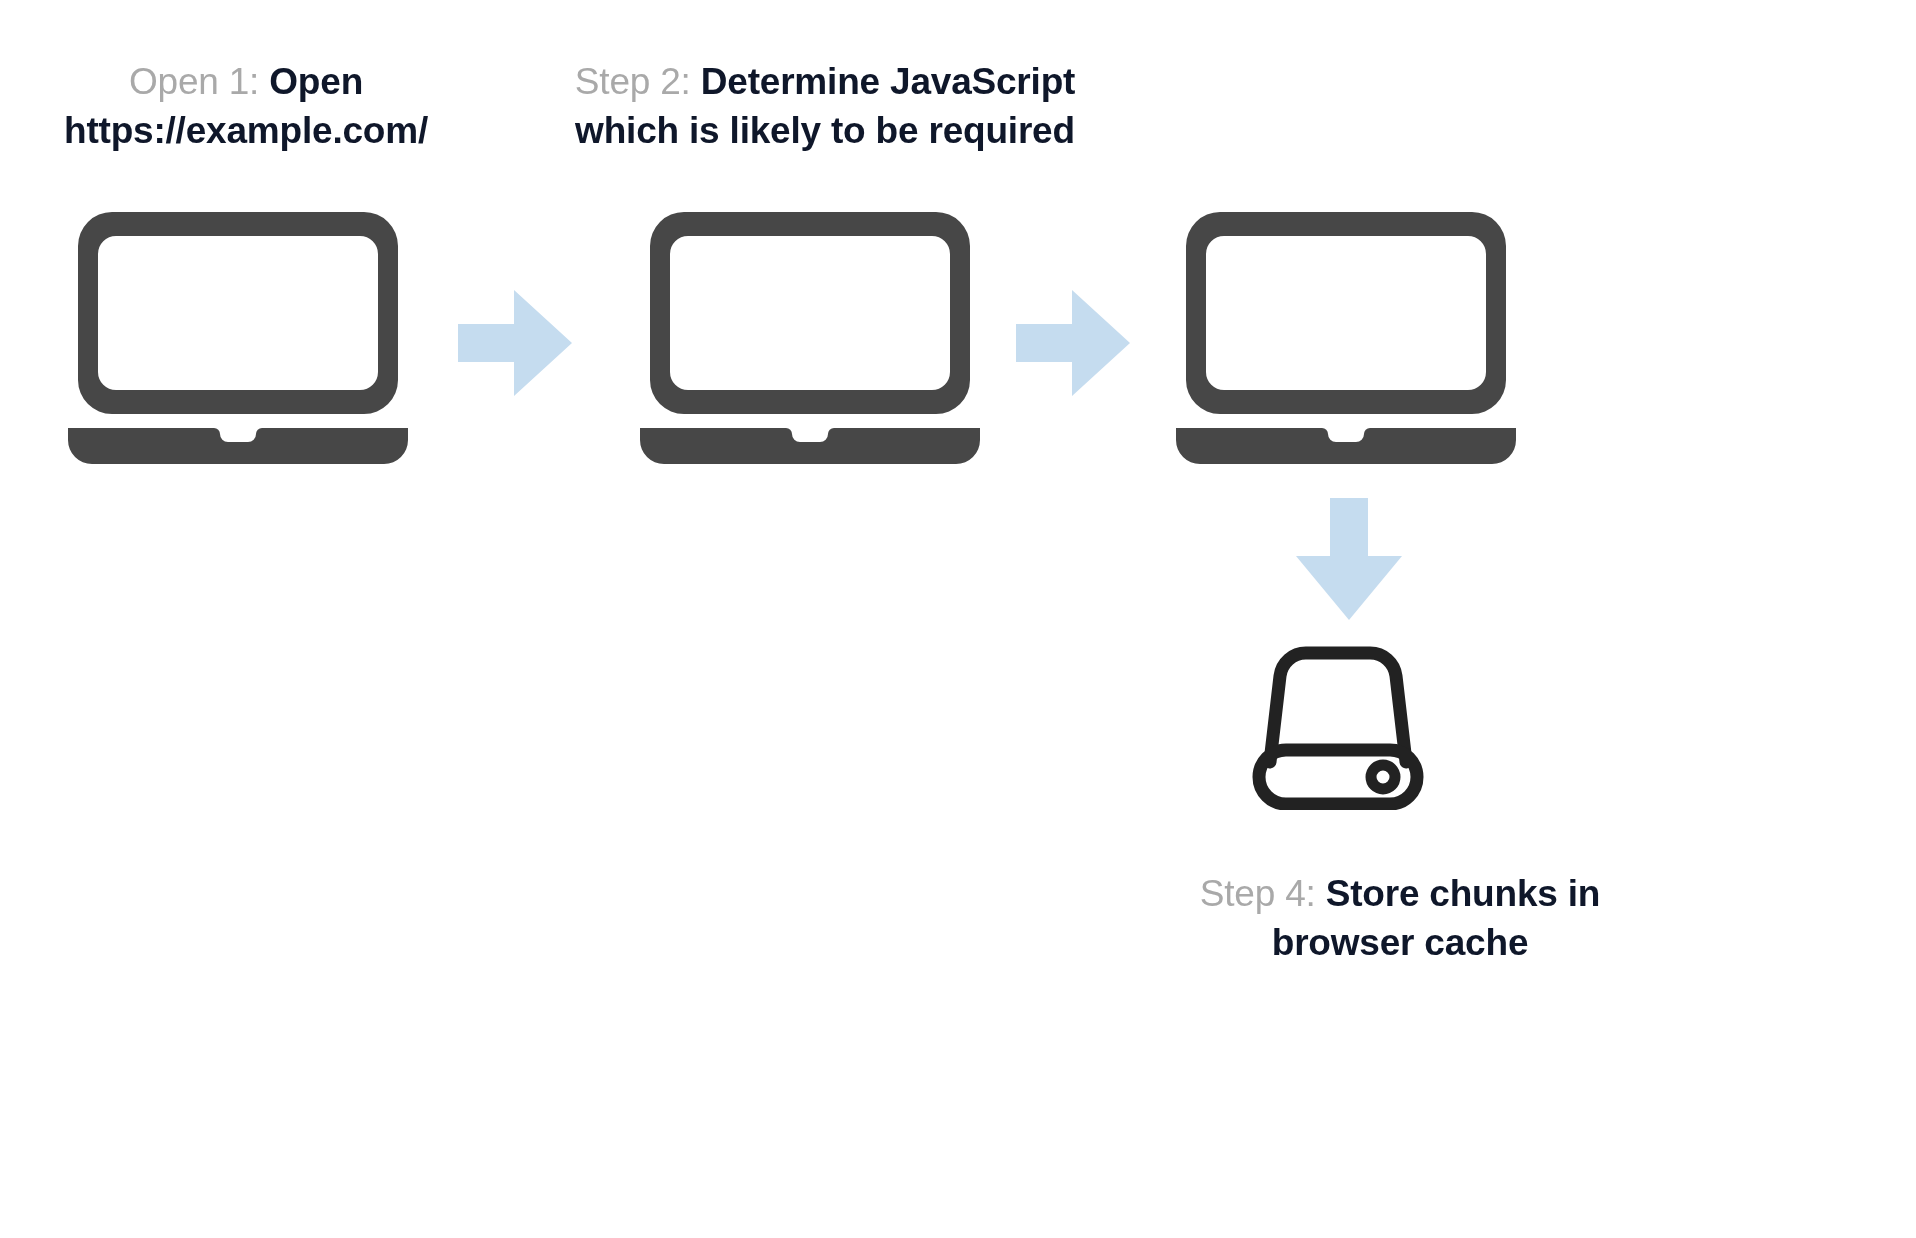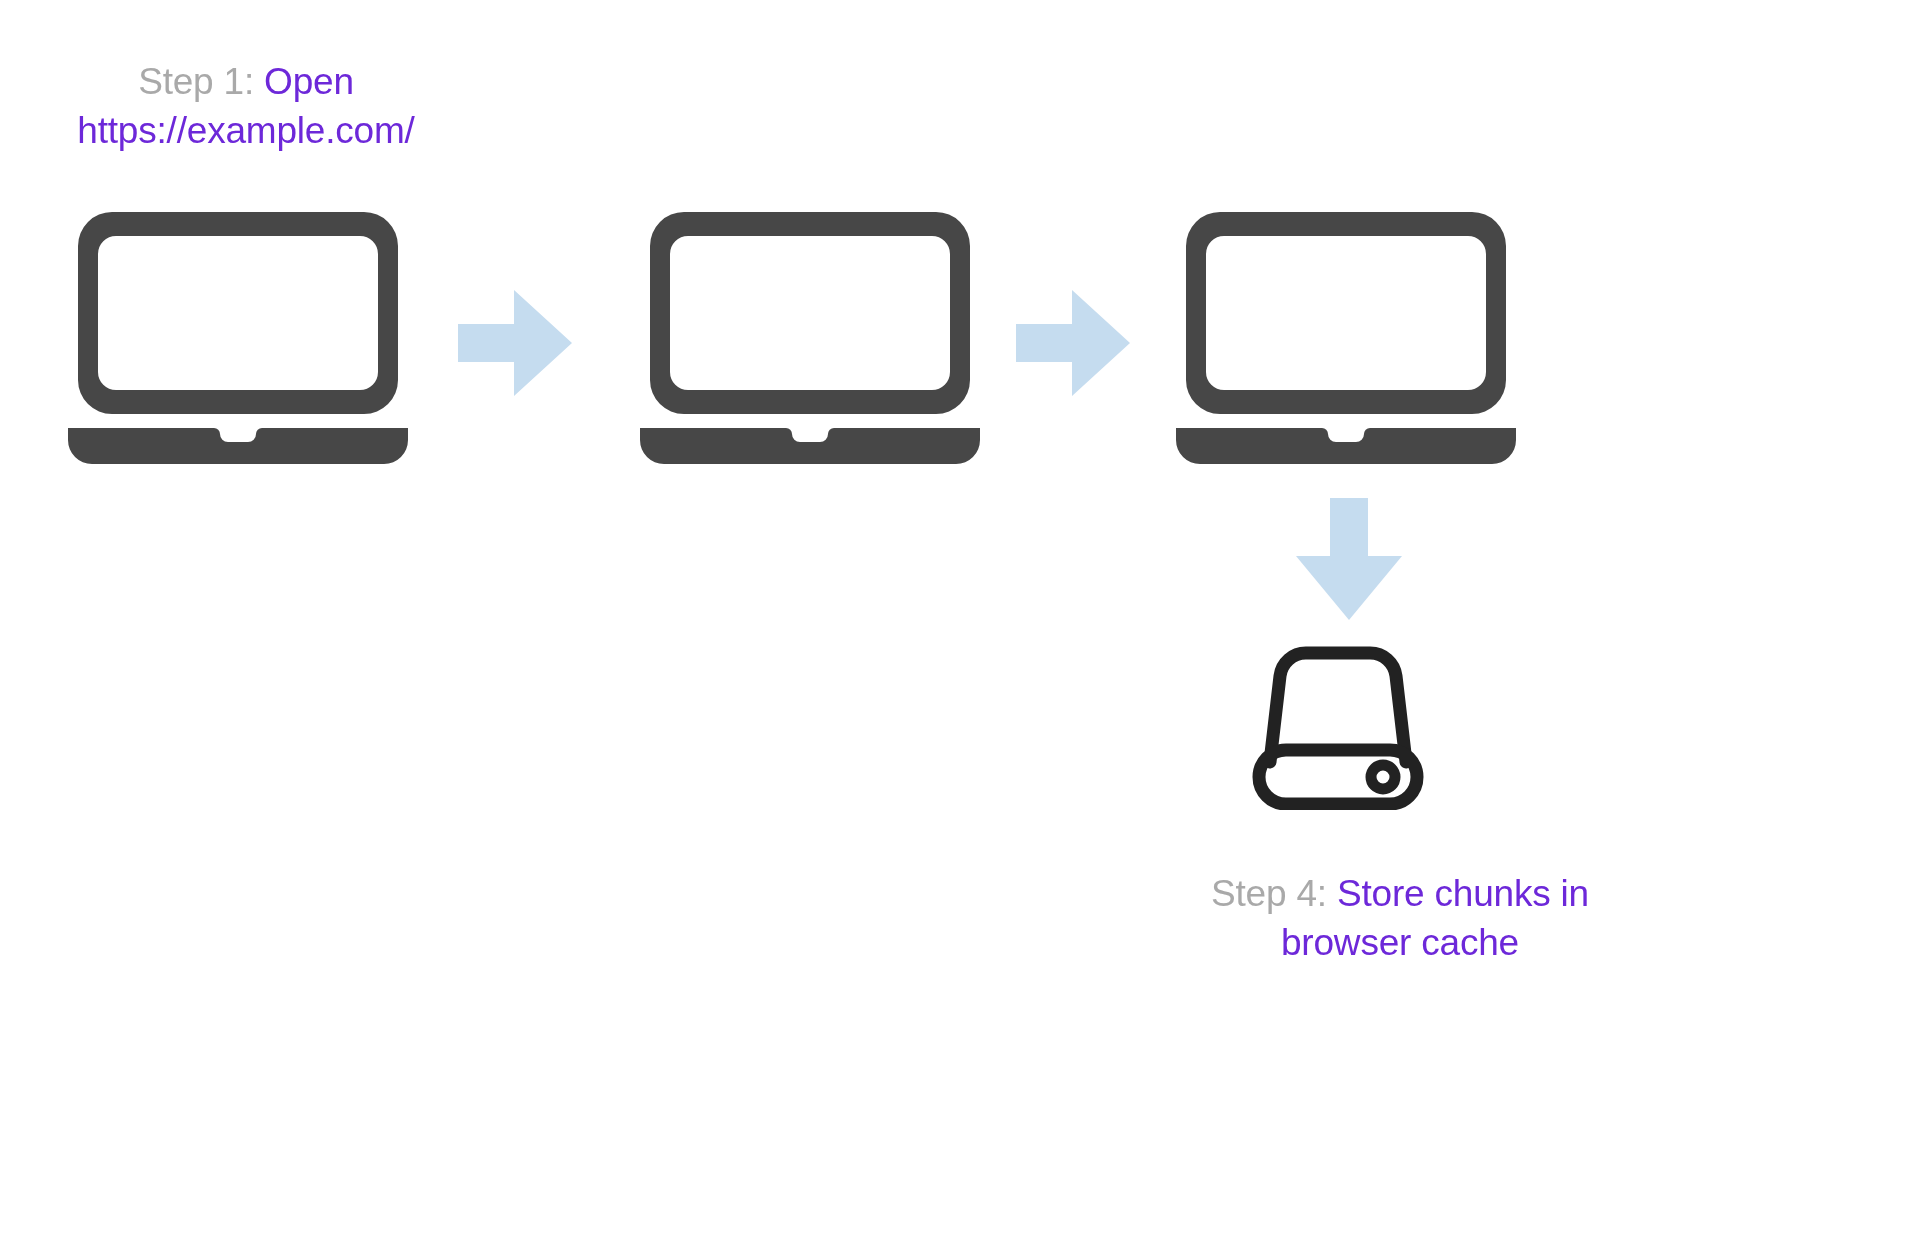--- a/index.html
+++ b/index.html
@@ -29,22 +29,22 @@
     font-size: 37px;
     line-height: 1.32;
     letter-spacing: -0.2px;
     color: #3e3e3e;
   }
   .caption .step-prefix {
     color: #a9a9a9;
     font-weight: 400;
   }
   .caption .step-body {
-    color: #6d28d9;
-    font-weight: 400;
+    color: #0f172a;
+    font-weight: 700;
     margin-top: 19px;
   }
 
   #caption-1 { left: 16px;   top: 58px;  width: 460px; }
   #caption-2 { left: 540px;  top: 58px;  width: 570px; }
   #caption-3 { left: 1160px; top: 58px;  width: 460px; }
   #caption-4 { left: 1170px; top: 870px; width: 460px; }
 
   
   .laptop {
@@ -75,37 +75,40 @@
     height: 170px;
   }
   #drive-icon svg { display: block; width: 100%; height: 100%; }
 </style>
 </head>
 <body>
 
 <div class="canvas">
 
   <div class="caption" id="caption-1">
-    <span class="step-prefix">Step 1: </span><span class="step-body">Open https://example.com/</span>
+    <span class="step-prefix">Open 1: </span><span class="step-body">Open https://example.com/</span>
   </div>
 
   <div class="laptop" id="laptop-1">
     <svg viewBox="0 0 340 252" xmlns="http://www.w3.org/2000/svg" aria-hidden="true">
       <path fill="#474747" d="M44 0 H296 A34 34 0 0 1 330 34 V168 A34 34 0 0 1 296 202 H44 A34 34 0 0 1 10 168 V34 A34 34 0 0 1 44 0 Z
                                M48 24 A18 18 0 0 0 30 42 V160 A18 18 0 0 0 48 178 H292 A18 18 0 0 0 310 160 V42 A18 18 0 0 0 292 24 Z"></path>
       <path fill="#474747" d="M0 216 H146 A6 6 0 0 1 152 222 A8 8 0 0 0 160 230 H180 A8 8 0 0 0 188 222 A6 6 0 0 1 194 216 H340 V228 A24 24 0 0 1 316 252 H24 A24 24 0 0 1 0 228 Z"></path>
     </svg>
   </div>
 
   <div class="arrow" id="arrow-1">
     <svg viewBox="0 0 114 106" xmlns="http://www.w3.org/2000/svg" aria-hidden="true">
       <polygon fill="#c5dcef" points="0,34 56,34 56,0 114,53 56,106 56,72 0,72"></polygon>
     </svg>
   </div>
 
+  <div class="caption" id="caption-2">
+    <span class="step-prefix">Step 2: </span><span class="step-body">Determine JavaScript which is likely to be required</span>
+  </div>
 
   <div class="laptop" id="laptop-2">
     <svg viewBox="0 0 340 252" xmlns="http://www.w3.org/2000/svg" aria-hidden="true">
       <path fill="#474747" d="M44 0 H296 A34 34 0 0 1 330 34 V168 A34 34 0 0 1 296 202 H44 A34 34 0 0 1 10 168 V34 A34 34 0 0 1 44 0 Z
                                M48 24 A18 18 0 0 0 30 42 V160 A18 18 0 0 0 48 178 H292 A18 18 0 0 0 310 160 V42 A18 18 0 0 0 292 24 Z"></path>
       <path fill="#474747" d="M0 216 H146 A6 6 0 0 1 152 222 A8 8 0 0 0 160 230 H180 A8 8 0 0 0 188 222 A6 6 0 0 1 194 216 H340 V228 A24 24 0 0 1 316 252 H24 A24 24 0 0 1 0 228 Z"></path>
     </svg>
   </div>
 
   <div class="arrow" id="arrow-2">

